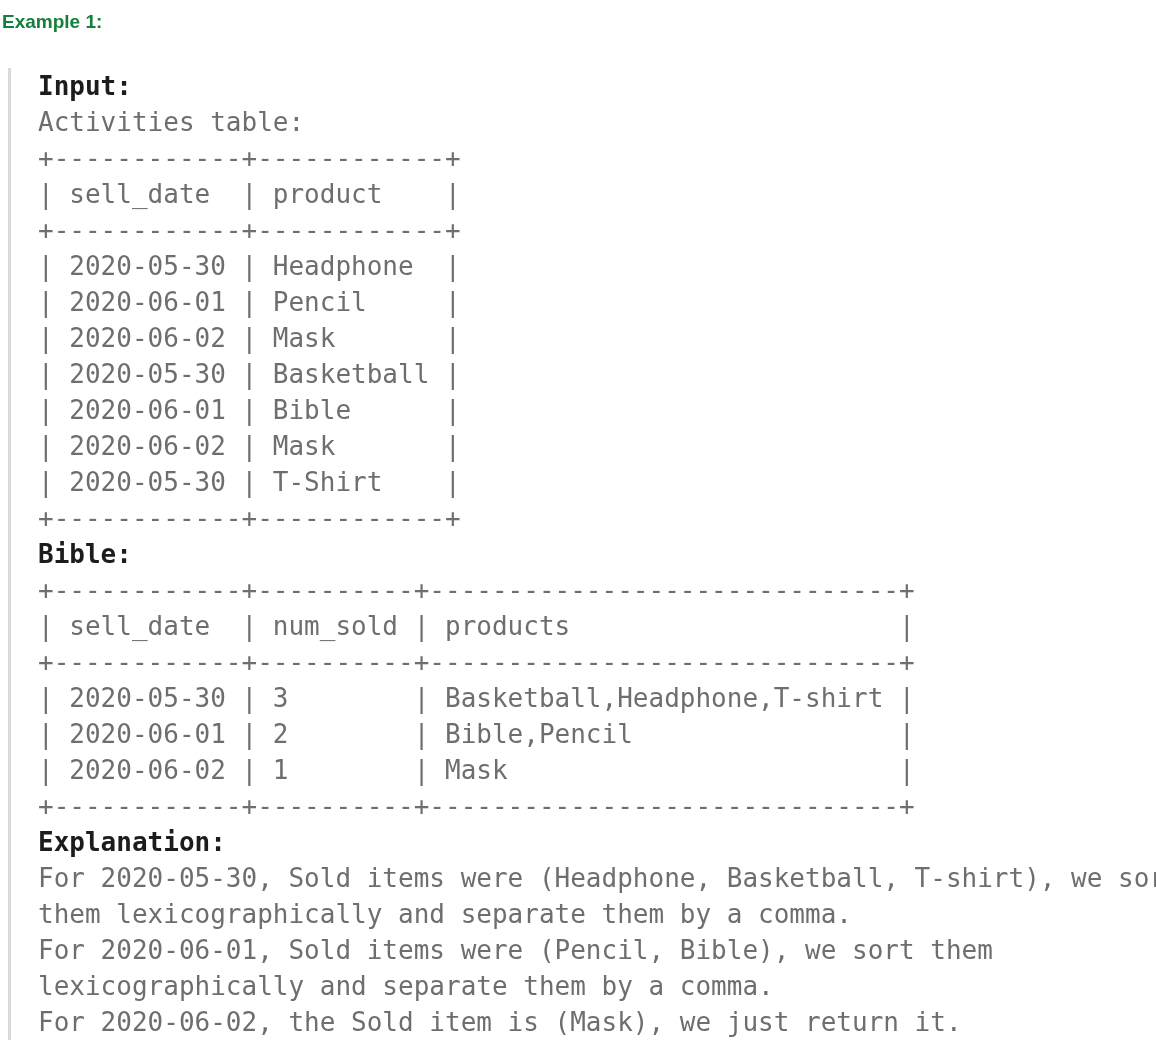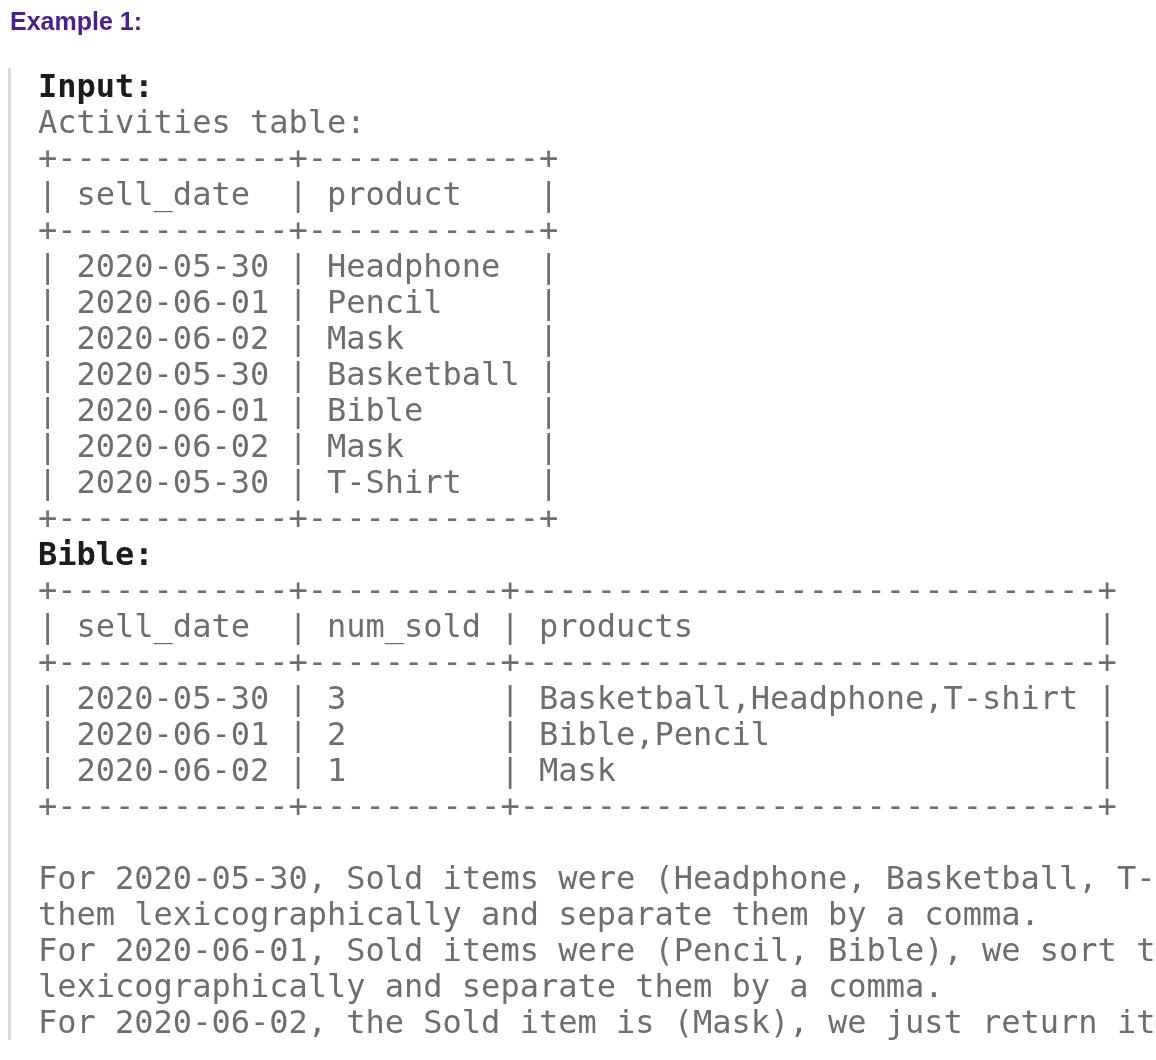--- a/index.html
+++ b/index.html
@@ -10,33 +10,33 @@
   body {
     width: 1156px;
     height: 1060px;
     overflow: hidden;
     font-family: "Liberation Sans", sans-serif;
   }
   .example-section {
     padding: 8px 0 0 2px;
   }
   .example-title {
-    margin: 0 0 33px 8px;
+    margin: 0 0 33px 0;
     font-family: "Liberation Sans", sans-serif;
-    font-size: 25px;
+    font-size: 19px;
     line-height: 27px;
     font-weight: 700;
-    color: #4c1d95;
+    color: #15803d;
   }
   pre.example-block {
     margin: 0 0 0 6px;
     border-left: 3px solid #dadada;
     padding: 0 0 0 27px;
     font-family: "DejaVu Sans Mono", monospace;
-    font-size: 32px;
+    font-size: 26px;
     line-height: 36px;
     color: #6e6e6e;
     white-space: pre;
     overflow: hidden;
   }
   pre.example-block strong {
     font-weight: 700;
     color: #1c1c1c;
   }
 </style>
@@ -60,19 +60,19 @@
 | 2020-05-30 | T-Shirt    |
 +------------+------------+
 </span><strong>Bible:</strong><span>
 +------------+----------+------------------------------+
 | sell_date  | num_sold | products                     |
 +------------+----------+------------------------------+
 | 2020-05-30 | 3        | Basketball,Headphone,T-shirt |
 | 2020-06-01 | 2        | Bible,Pencil                 |
 | 2020-06-02 | 1        | Mask                         |
 +------------+----------+------------------------------+
-</span><span>
+</span><strong>Explanation:</strong><span>
 For 2020-05-30, Sold items were (Headphone, Basketball, T-shirt), we sort
 them lexicographically and separate them by a comma.
 For 2020-06-01, Sold items were (Pencil, Bible), we sort them
 lexicographically and separate them by a comma.
 For 2020-06-02, the Sold item is (Mask), we just return it.</span></pre>
 </div>
 
 </body></html>

